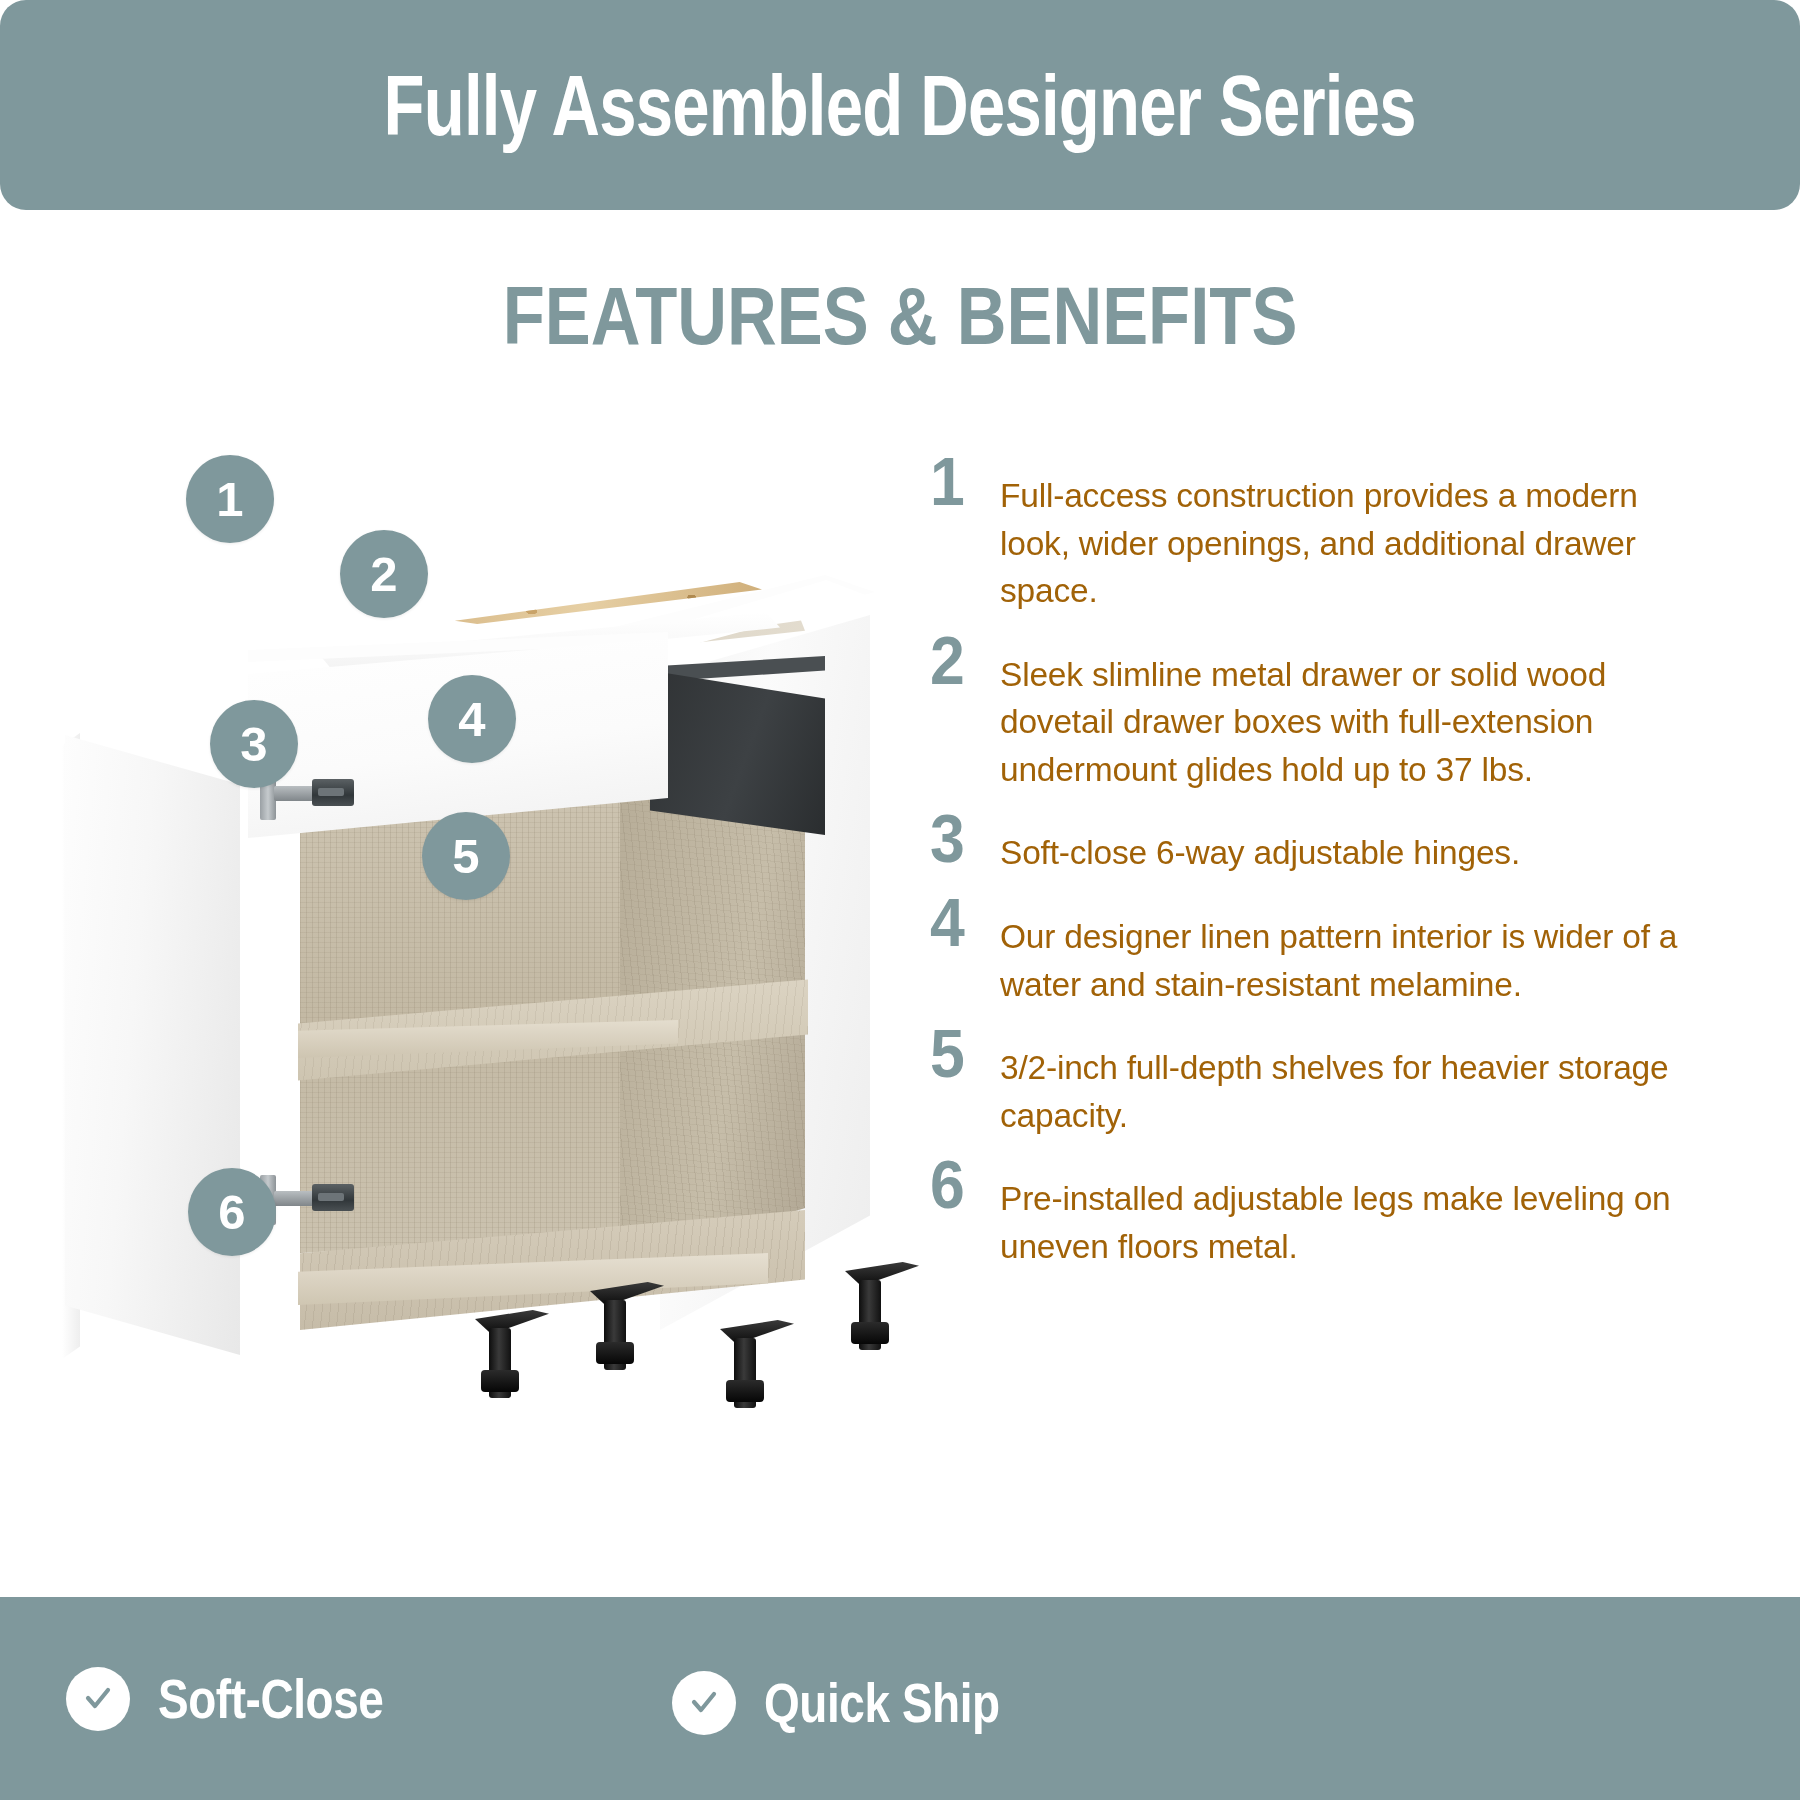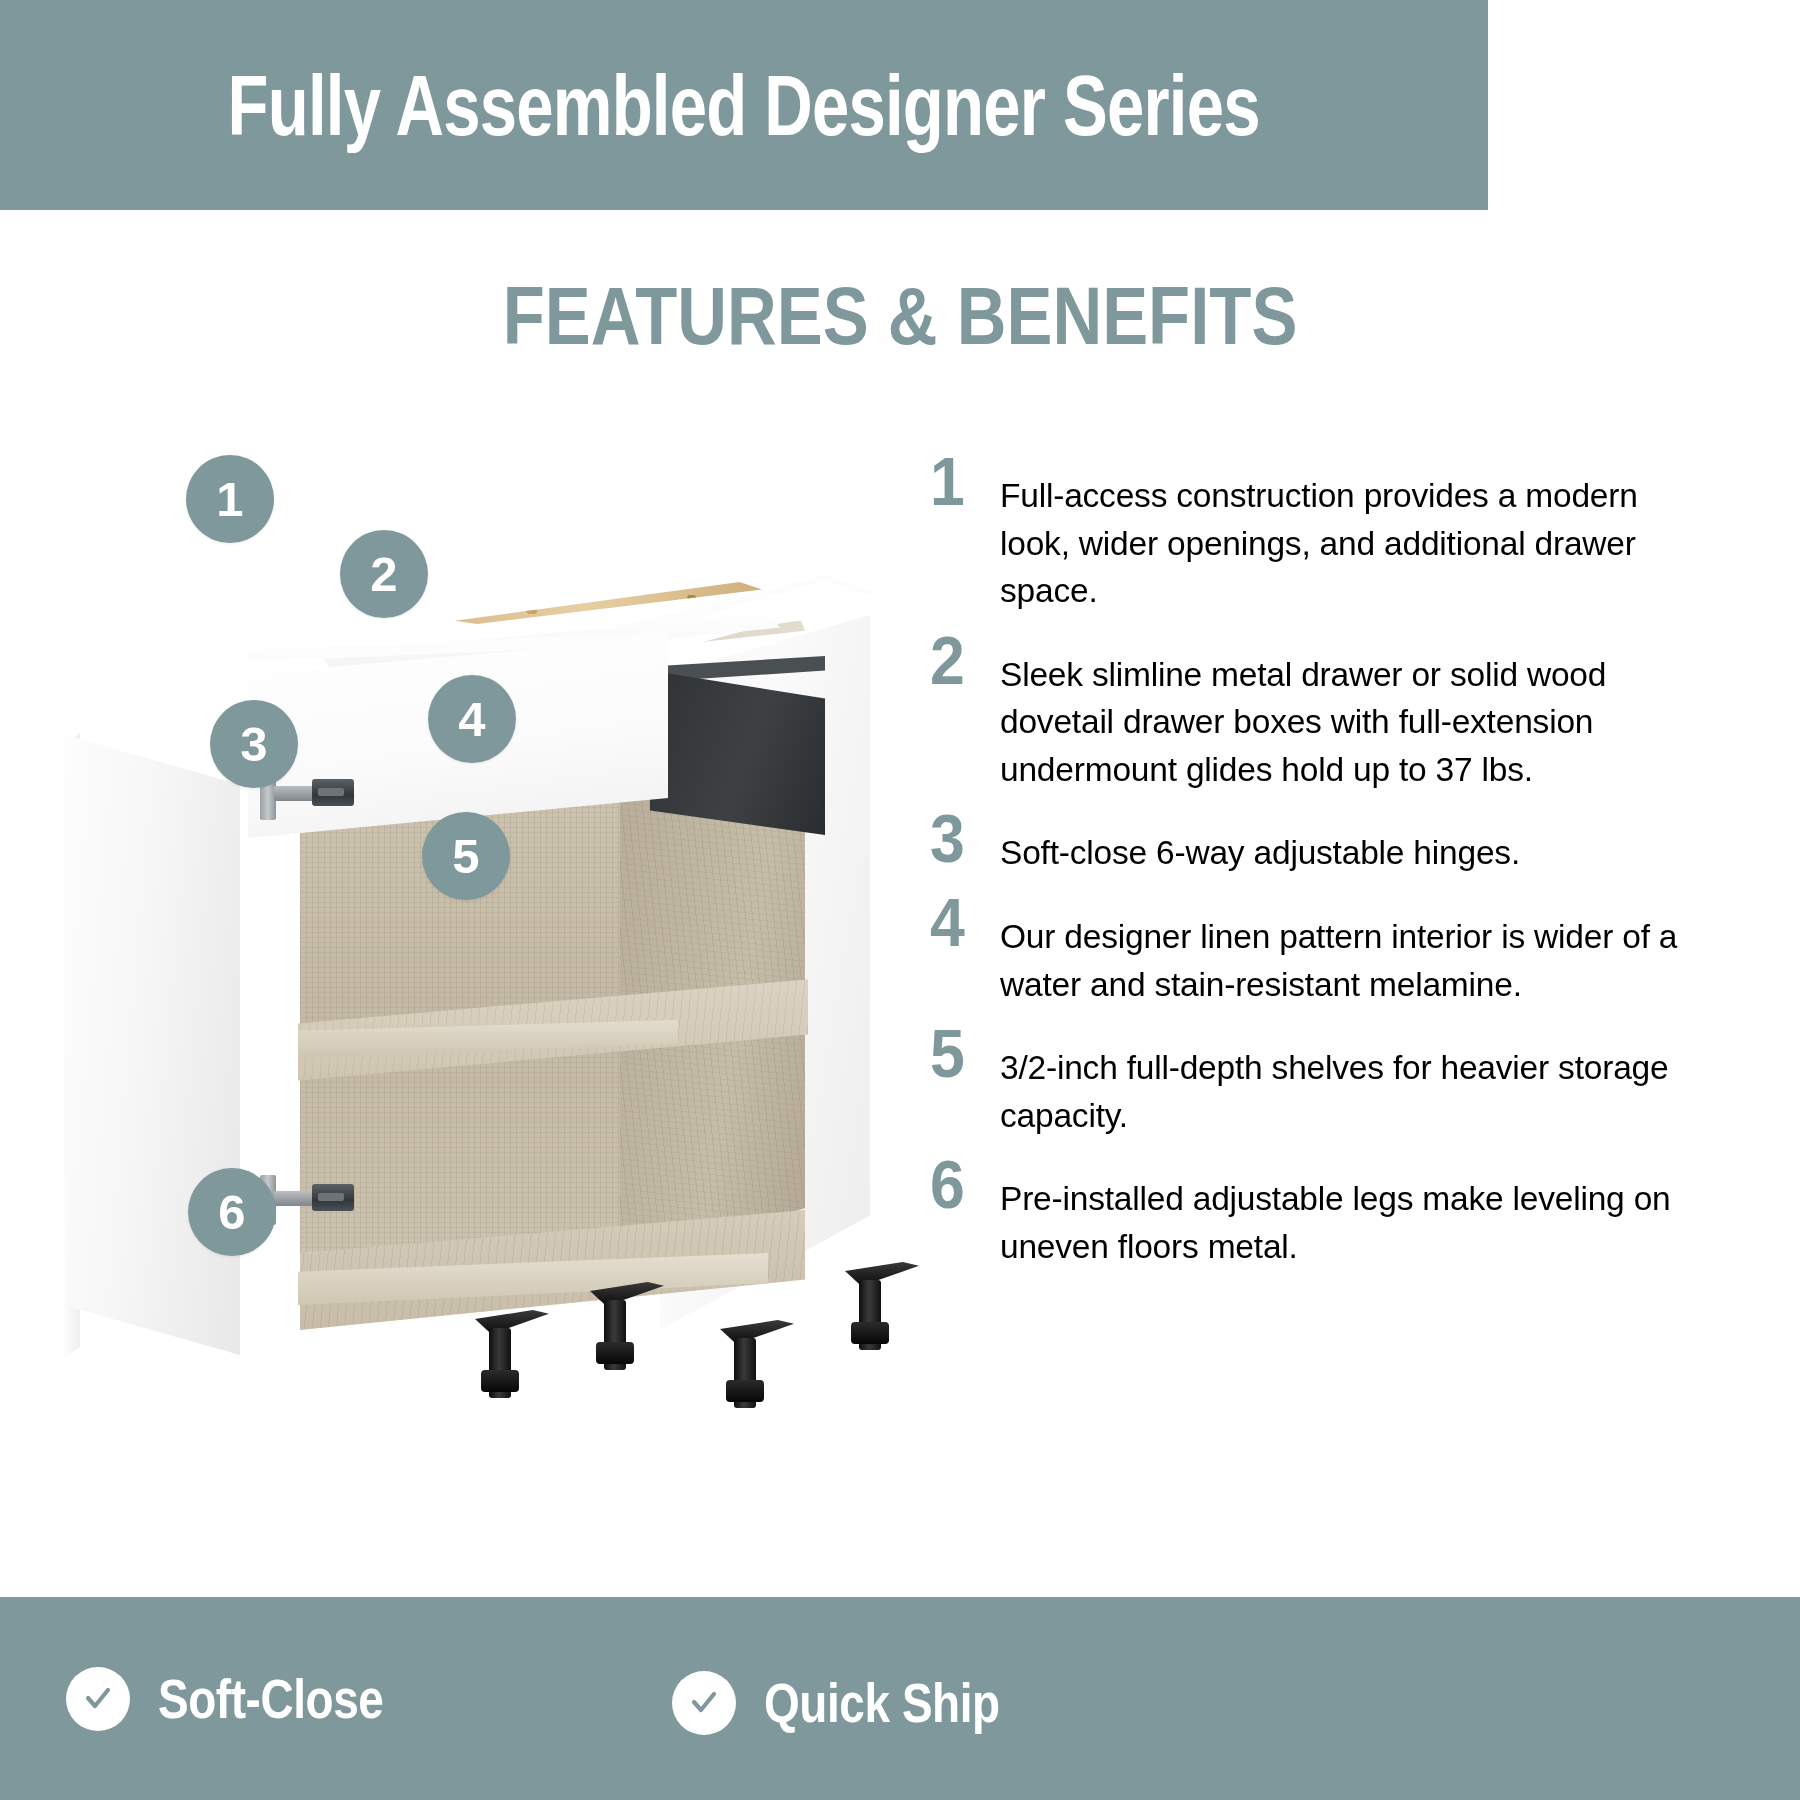--- a/index.html
+++ b/index.html
@@ -7,23 +7,23 @@
   body{
     width:1800px;height:1800px;
     background:#ffffff;
     font-family:"Liberation Sans", sans-serif;
     overflow:hidden;
     position:relative;
   }
 
   
   .header-bar{
-    position:absolute;left:0;top:0;width:1488px;height:210px;
+    position:absolute;left:0;top:0;width:1800px;height:210px;
     background:#7f989c;
-    display:flex;align-items:center;justify-content:center;
+    display:flex;align-items:center;justify-content:center;border-radius:26px;
   }
   .header-title{
     color:#ffffff;
     font-family:"Liberation Sans", sans-serif;
     font-weight:bold;
     font-size:86px;
     letter-spacing:-1px;
     transform:scaleX(0.78);
     transform-origin:center center;
     white-space:nowrap;
@@ -260,21 +260,21 @@
     font-family:"Liberation Sans", sans-serif;
     font-weight:bold;
     font-size:68px;
     line-height:.92;
     text-align:left;
     transform:scaleX(0.92);
     transform-origin:left top;
   }
   .feature-text{
     flex:1 1 auto;
-    color:#000000;
+    color:#a16207;
     font-family:"Liberation Sans", sans-serif;
     font-weight:400;
     font-size:33.5px;
     line-height:1.42;
     letter-spacing:-.2px;
     padding-top:22px;
   }
 
   
   .footer-bar{

